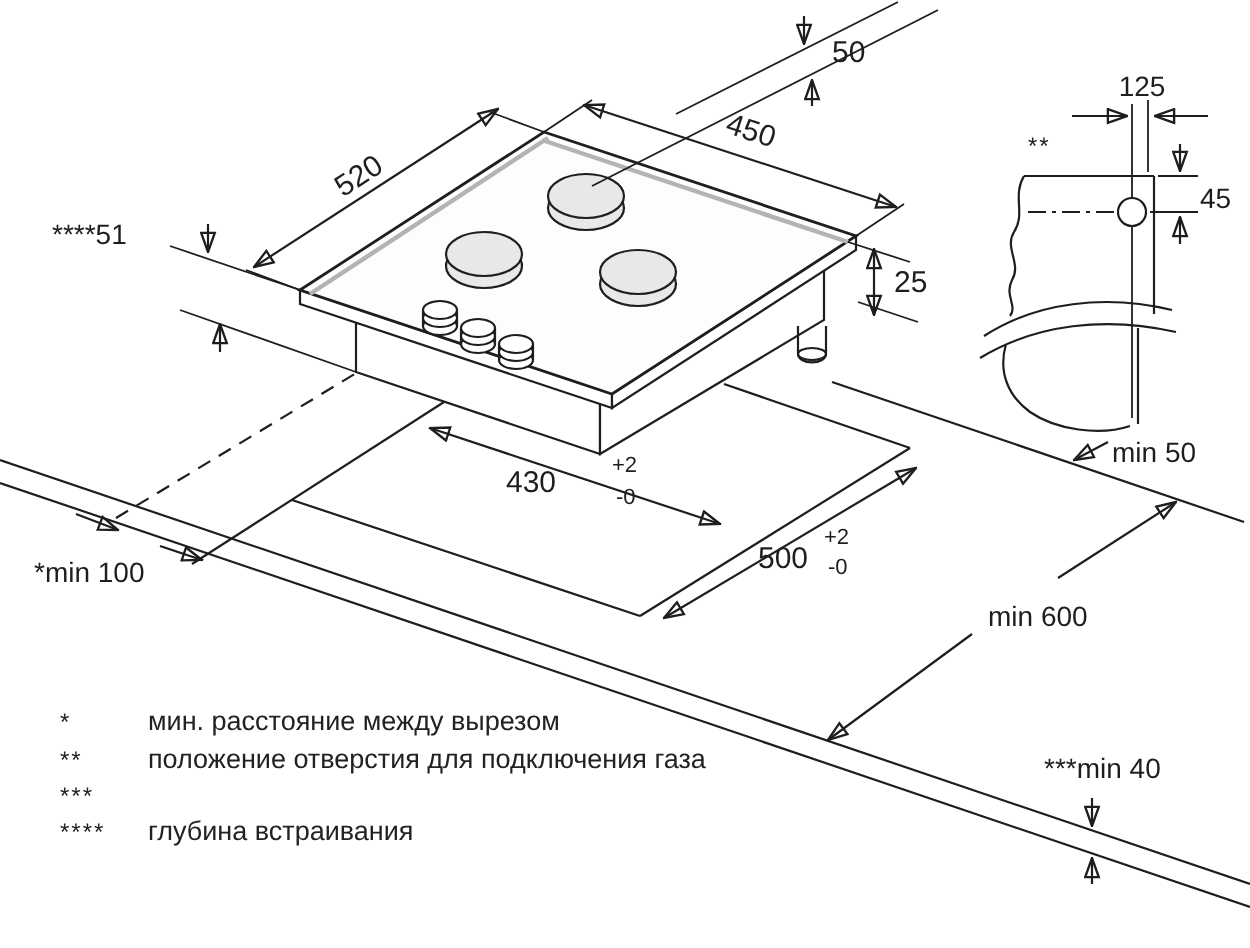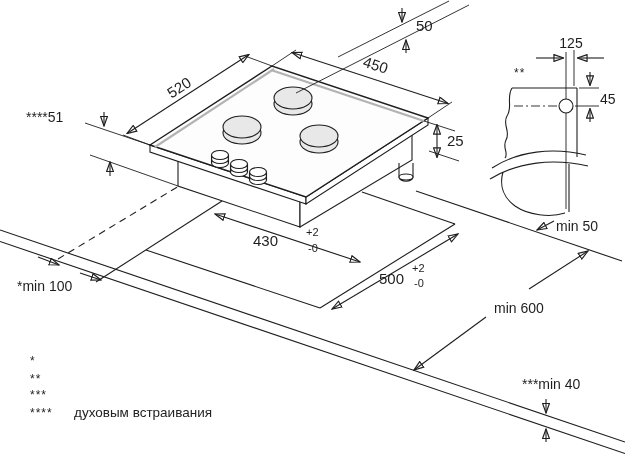--- a/index.html
+++ b/index.html
@@ -190,31 +190,33 @@
     <line class="thin" x1="575" y1="106" x2="599" y2="106"></line>
     <line x1="590" y1="72" x2="590" y2="85.5" marker-end="url(#ah)"></line>
     <line x1="590" y1="122" x2="590" y2="108.5" marker-end="url(#ah)"></line>
     <text class="dimm" x="600" y="104">45</text>
   </g>
 </svg>
 
 <div class="footnotes">
   <div class="fn-row">
     <span class="fn-marker">*</span>
+    <span class="fn-text">мин. расстояние между вырезом</span>
   </div>
   <div class="fn-row">
     <span class="fn-marker"></span>
   </div>
   <div class="fn-row">
     <span class="fn-marker">**</span>
+    <span class="fn-text">положение отверстия для подключения газа</span>
   </div>
   <div class="fn-row">
     <span class="fn-marker">***</span>
   </div>
   <div class="fn-row">
     <span class="fn-marker"></span>
   </div>
   <div class="fn-row">
     <span class="fn-marker">****</span>
-    <span class="fn-text">духовым встраивания</span>
+    <span class="fn-text">глубина встраивания</span>
   </div>
 </div>
 </div>
 
 </body></html>

